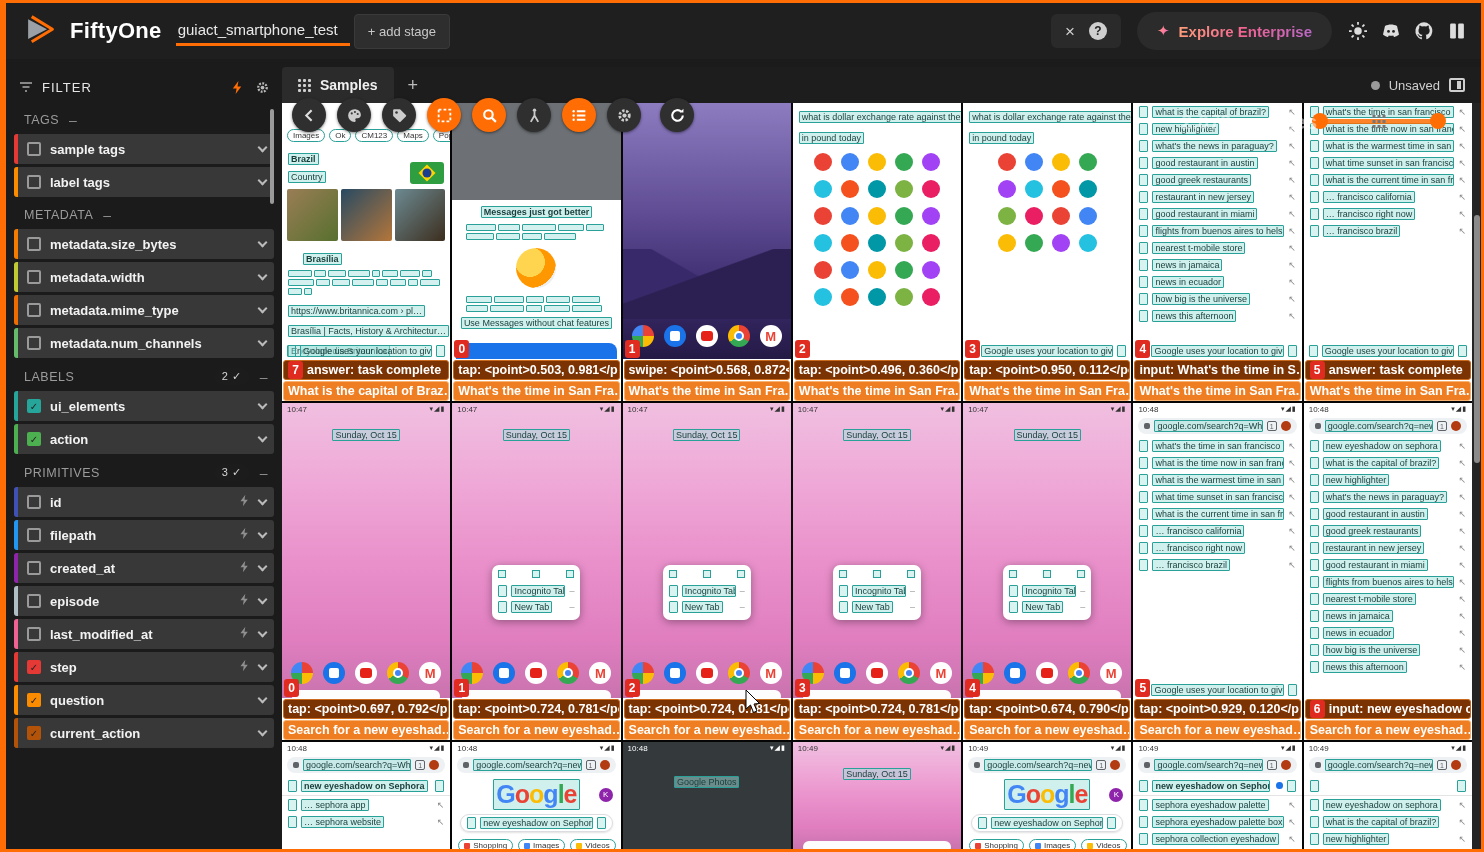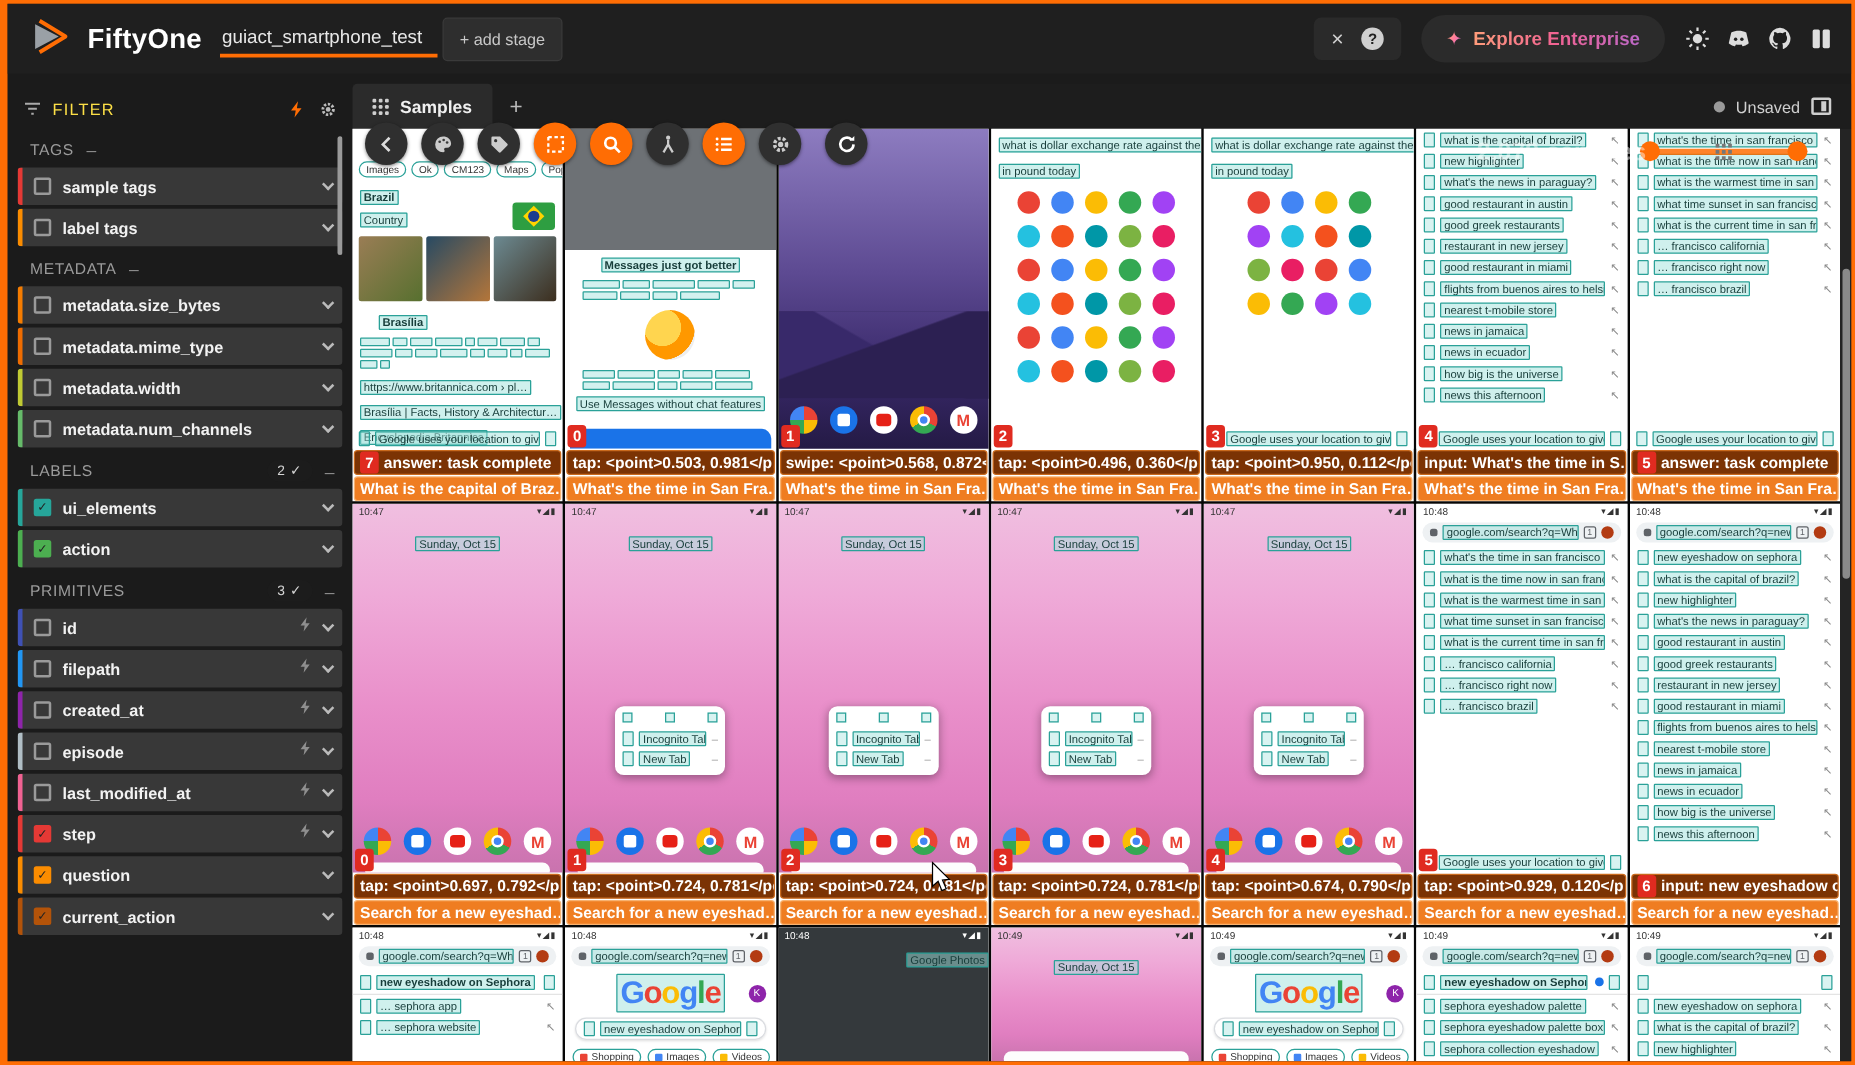--- a/index.html
+++ b/index.html
@@ -34,21 +34,21 @@
 
   
   .sidebar { position:absolute; left:8px; top:72px; width:260px; bottom:0; }
   .viewbar { height:36px; background:#333; border-radius:4px; display:flex; align-items:center;
     gap:10px; padding:0 12px; margin-bottom:10px; }
   .viewdot { width:9px; height:9px; border-radius:50%; background:#9a9a9a; }
   .viewbar .lbl { color:#eee; font-size:13px; }
   .caret { width:0; height:0; border-left:5px solid transparent; border-right:5px solid transparent;
     border-top:5px solid #bbb; margin-left:auto; }
   .filter-row { display:flex; align-items:center; gap:8px; padding:4px 4px 10px 4px; }
-  .filter-label { color:#fde047; font-size:13px; letter-spacing:1px; }
+  .filter-label { color:#e5e5e5; font-size:13px; letter-spacing:1px; }
   .filter-sp { margin-left:auto; display:flex; gap:10px; align-items:center; }
   .side-scroll { position:relative; height:calc(100% - 96px); overflow:hidden; }
   .sb-thumb { position:absolute; right:0; top:4px; width:4px; height:95px; background:#9a9a9a; border-radius:2px; }
   .sec-hdr { display:flex; align-items:center; color:#9b9b9b; font-size:12.5px; letter-spacing:.5px;
     padding:7px 6px 6px 10px; }
   .sec-hdr .minus { margin-left:10px; color:#8a8a8a; font-size:14px; }
   .sec-badge { margin-left:auto; background:#1c1c1c; color:#d5d5d5; font-size:11px; border-radius:10px;
     padding:2px 8px; display:flex; align-items:center; gap:4px; }
   .sb-item { height:30px; background:#383838; border-radius:3px; margin:0 0 3px 0; display:flex;
     align-items:center; gap:9px; padding:0 8px 0 0; position:relative; overflow:hidden; }
@@ -263,31 +263,31 @@
           </div>
           <div class="sb-item">
             <span class="sb-bar" style="background: rgb(245, 124, 0);"></span>
             <span class="cb"></span>
             <span class="sb-label">metadata.size_bytes</span>
             <span class="sb-right">
               <span class="chev"></span>
             </span>
           </div>
           <div class="sb-item">
+            <span class="sb-bar" style="background: rgb(192, 202, 51);"></span>
+            <span class="cb"></span>
+            <span class="sb-label">metadata.width</span>
+            <span class="sb-right">
+              <span class="chev"></span>
+            </span>
+          </div>
+          <div class="sb-item">
             <span class="sb-bar" style="background: rgb(239, 108, 0);"></span>
             <span class="cb"></span>
             <span class="sb-label">metadata.mime_type</span>
-            <span class="sb-right">
-              <span class="chev"></span>
-            </span>
-          </div>
-          <div class="sb-item">
-            <span class="sb-bar" style="background: rgb(192, 202, 51);"></span>
-            <span class="cb"></span>
-            <span class="sb-label">metadata.width</span>
             <span class="sb-right">
               <span class="chev"></span>
             </span>
           </div>
           <div class="sb-item">
             <span class="sb-bar" style="background: rgb(102, 187, 106);"></span>
             <span class="cb"></span>
             <span class="sb-label">metadata.num_channels</span>
             <span class="sb-right">
               <span class="chev"></span>
@@ -1299,21 +1299,21 @@
           </div>
           <div style="display: flex; gap: 5px; padding: 5px 6px 0px; opacity: 0.95;"></div>
         </div>
       </div>
       <div class="cell nolabels">
         <div class="screen" style="background: rgb(52, 57, 60);">
           <div class="statusbar light">
             <span>10:48</span>
             <span class="sb-ic">▾◢▮</span>
           </div>
-          <div style="display: flex; justify-content: flex-end; margin-top: 8px;">
+          <div style="display: flex; justify-content: center; margin-top: 22px;">
             <span class="tbox">Google Photos</span>
           </div>
         </div>
       </div>
       <div class="cell nolabels">
         <div class="screen" style="background: linear-gradient(rgb(240, 191, 224) 0%, rgb(239, 170, 216) 25%, rgb(233, 143, 202) 55%, rgb(224, 126, 192) 80%, rgb(201, 115, 174) 100%);">
           <div class="statusbar">
             <span>10:49</span>
             <span class="sb-ic">▾◢▮</span>
           </div>

